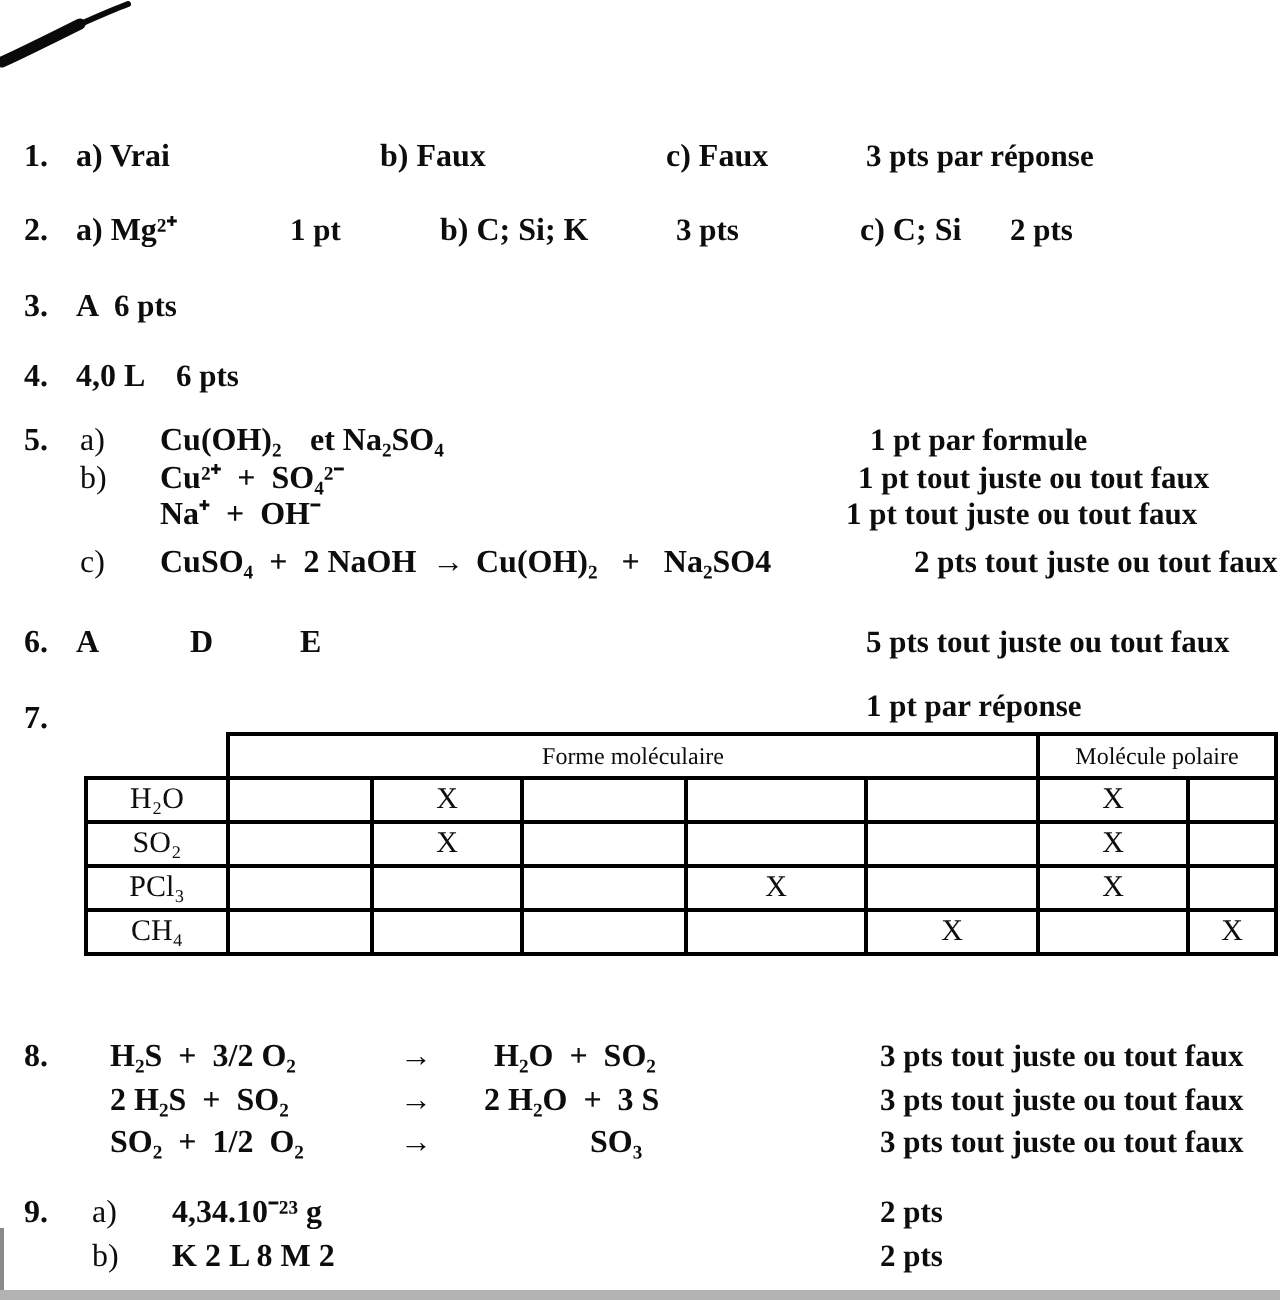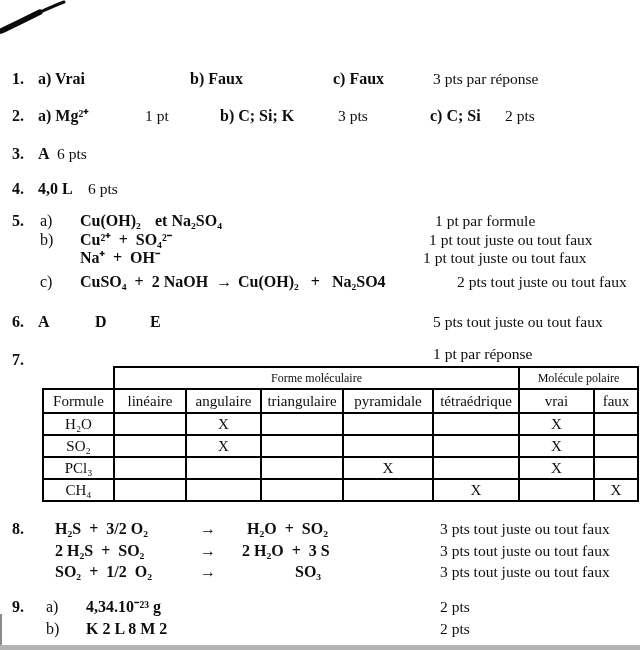--- a/index.html
+++ b/index.html
@@ -4,21 +4,21 @@
 <style>
   html,body{margin:0;padding:0;}
   body{
     width:640px;height:650px;background:#ffffff;
     font-family:"Liberation Serif", serif;color:#0d0d0d;overflow:hidden;
   }
   .page{position:relative;width:640px;height:650px;background:#fff;}
   .row{position:absolute;left:0;width:640px;height:0;overflow:visible;}
   .abs{position:absolute;top:0;white-space:pre;font-size:16px;line-height:18px;}
   .b{font-weight:bold;font-family:Liberation Serif, serif;}
-  .pts{font-weight:normal;font-size:15.5px;}
+  .pts{font-weight:bold;font-size:15.5px;}
   .num{font-weight:bold;}
   .title-block{
     position:absolute;top:4px;left:0;width:628px;text-align:center;
     font-family:"Liberation Sans", sans-serif;font-weight:bold;
     font-size:23px;line-height:25px;letter-spacing:-0.3px;color:#0a0a0a;
   }
   table.answer-table{
     position:absolute;left:42px;top:366px;border-collapse:collapse;
     table-layout:fixed;font-size:15px;color:#0d0d0d;
   }
@@ -122,30 +122,20 @@
         <col style="width:86px">
         <col style="width:75px">
         <col style="width:44px">
     </colgroup>
     <tbody>
         <tr class="group-row">
       <td class="no-border"></td>
       <th colspan="5">Forme moléculaire</th>
       <th colspan="2">Molécule polaire</th>
     </tr>
-    <tr class="head-row">
-      <th>Formule</th>
-      <th>linéaire</th>
-      <th>angulaire</th>
-      <th>triangulaire</th>
-      <th>pyramidale</th>
-      <th>tétraédrique</th>
-      <th>vrai</th>
-      <th>faux</th>
-    </tr>
     <tr class="body-row">
       <td>H₂O</td>
       <td class="mark"></td>
       <td class="mark">X</td>
       <td class="mark"></td>
       <td class="mark"></td>
       <td class="mark"></td>
       <td class="mark">X</td>
       <td class="mark"></td>
     </tr>

